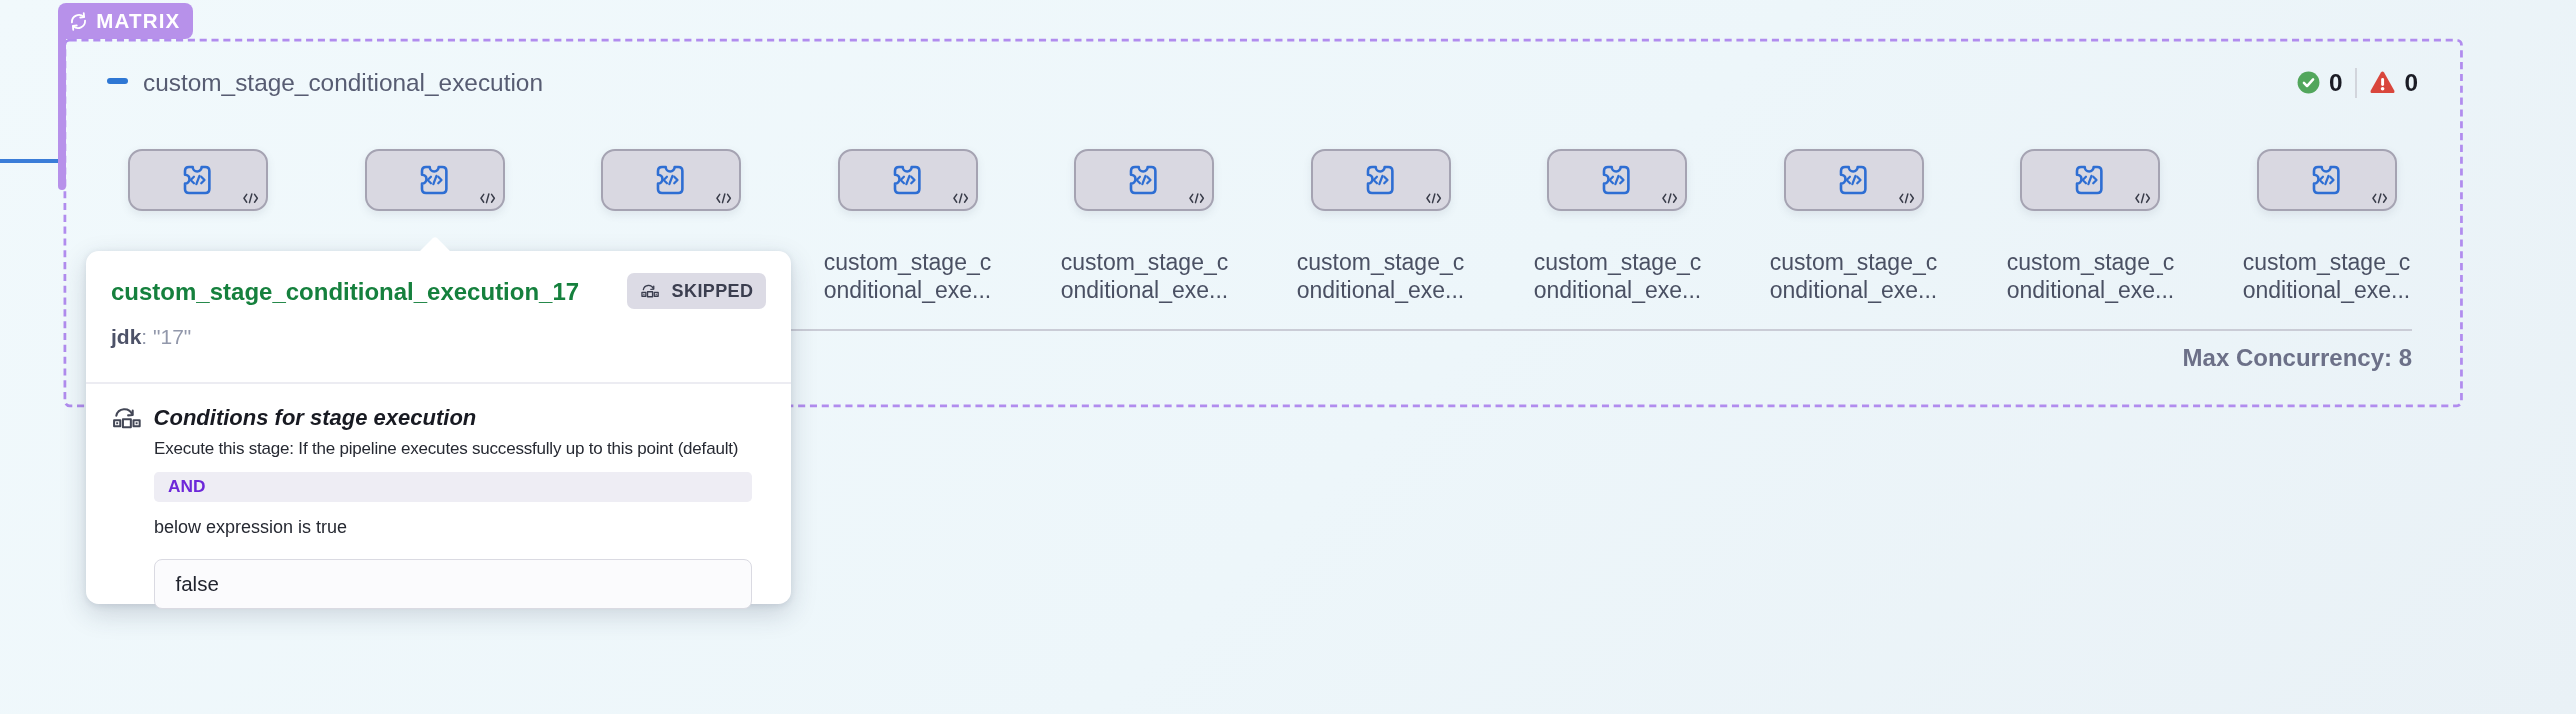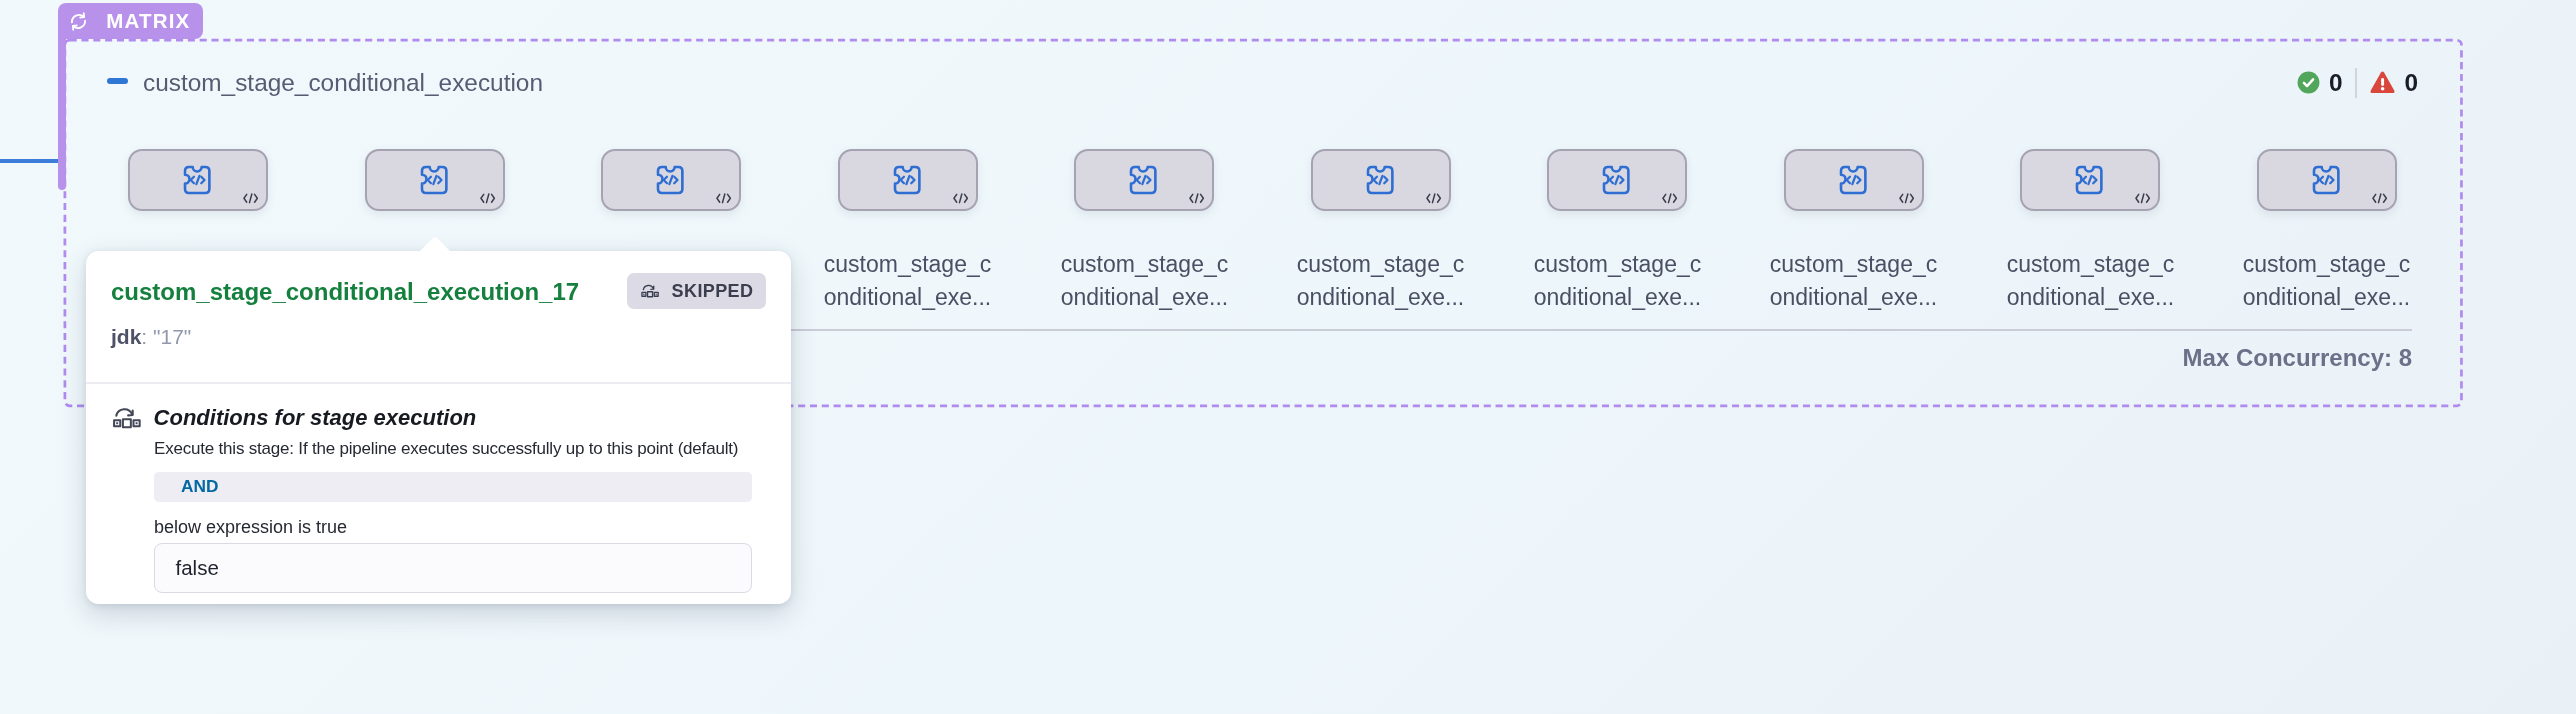--- a/index.html
+++ b/index.html
@@ -16,21 +16,21 @@
   
   .connector { position:absolute; left:0; top:159px; width:59px; height:4px; background:#3b7dd8; }
 
   
   .matrix-strip { position:absolute; left:58px; top:36px; width:8px; height:154px; background:#b791ea; border-radius:0 0 4px 4px; }
 
   
   .matrix-badge {
     position:absolute; left:58px; top:3.2px; height:36px; padding:0 12.6px 0 10.2px;
     background:#b791ea; border-radius:8px 8px 8px 0;
-    display:flex; align-items:center; gap:17px;
+    display:flex; align-items:center; gap:7px;
     color:#ffffff; font-size:20.5px; font-weight:700; letter-spacing:1.2px;
   }
 
   
   .collapse-btn { position:absolute; left:107px; top:78px; width:20.5px; height:6.3px; background:#2e77d4; border-radius:3.2px; cursor:pointer; }
   .stage-title { position:absolute; left:143px; top:69px; font-size:24.4px; font-weight:500; color:#575c72; }
   .status-counts { position:absolute; top:66px; right:158px; height:33px; display:flex; align-items:center; gap:8px;
     font-size:24.4px; font-weight:700; color:#1b1c25; }
   .status-divider { width:1.6px; height:30px; background:#d2d5dc; margin:0 4.7px; }
 
@@ -38,21 +38,21 @@
   .node {
     position:absolute; top:149px; width:140px; height:62px;
     background:#d9d8e1; border:2.4px solid #a5a3b2; border-radius:14px;
     box-shadow:0 3.2px 8px rgba(80,85,110,.10); cursor:pointer;
   }
   .node .stage-icon { position:absolute; left:50%; top:50%; transform:translate(-50%,-50%); }
   .node .code-chip { position:absolute; right:7px; bottom:4.7px; }
 
   .node-label {
     position:absolute; top:248px; width:189px; text-align:center;
-    font-size:23px; line-height:33px; color:#4a5063; white-space:pre-line;
+    font-size:23px; line-height:28px; color:#4a5063; white-space:pre-line;
   }
 
   
   .grid-divider { position:absolute; left:95px; top:329px; width:2317px; height:1.6px; background:#caccd6; }
   .max-concurrency { position:absolute; top:344px; left:95px; width:2317px; text-align:right;
     font-size:24px; font-weight:700; color:#6c7088; }
 
   
   .card {
     position:absolute; left:86px; top:251px; width:705px; height:353px;
@@ -67,23 +67,23 @@
   .skip-badge { flex:none; height:36px; padding:0 12.6px; background:#dcdbe5; border-radius:7px;
     display:flex; align-items:center; gap:13px; font-size:18px; font-weight:700; letter-spacing:0.4px; color:#3b3e4f; }
   .param-line { margin-top:16px; font-size:21px; color:#9298ab; }
   .param-key { font-weight:700; color:#4d5268; }
   .card-divider { height:1.6px; background:#ececf2; margin:33px -25px 0 -25px; }
   .cond-head-row { margin-top:20.5px; display:flex; align-items:center; gap:12.6px;font-style:italic; }
   .cond-heading { font-size:22px; font-weight:700; color:#181a22; }
   .cond-body { margin-left:43px; margin-right:14px; }
   .cond-desc { margin-top:8px; font-size:17px; letter-spacing:-0.2px; white-space:nowrap; color:#262932; }
   .and-pill { margin-top:12.6px; height:30px; background:#eeedf4; border-radius:4.7px;
-    display:flex; align-items:center; padding:0 27px; font-size:17.3px; font-weight:700; color:#0369a1; }
+    display:flex; align-items:center; padding:0 14px; font-size:17.3px; font-weight:700; color:#6d28d9; }
   .cond-sub { margin-top:15px; font-size:18px; color:#262932; }
-  .expr-input { margin-top:5px; height:50px; background:#fbfbfd; border:1.6px solid #dadae2; border-radius:8px;
+  .expr-input { margin-top:21px; height:50px; background:#fbfbfd; border:1.6px solid #dadae2; border-radius:8px;
     display:flex; align-items:center; padding:0 20.5px; font-size:20.5px; color:#21242e; }
 
   svg { display:block; }
 </style>
 </head>
 <body>
 
 <svg class="matrix-border" viewBox="0 0 3268 906" width="2576" height="714">
   <rect x="82" y="51" width="3041" height="464" rx="6" fill="none" stroke="#b18cee" stroke-width="3.5" stroke-dasharray="9 6"></rect>
 </svg>

